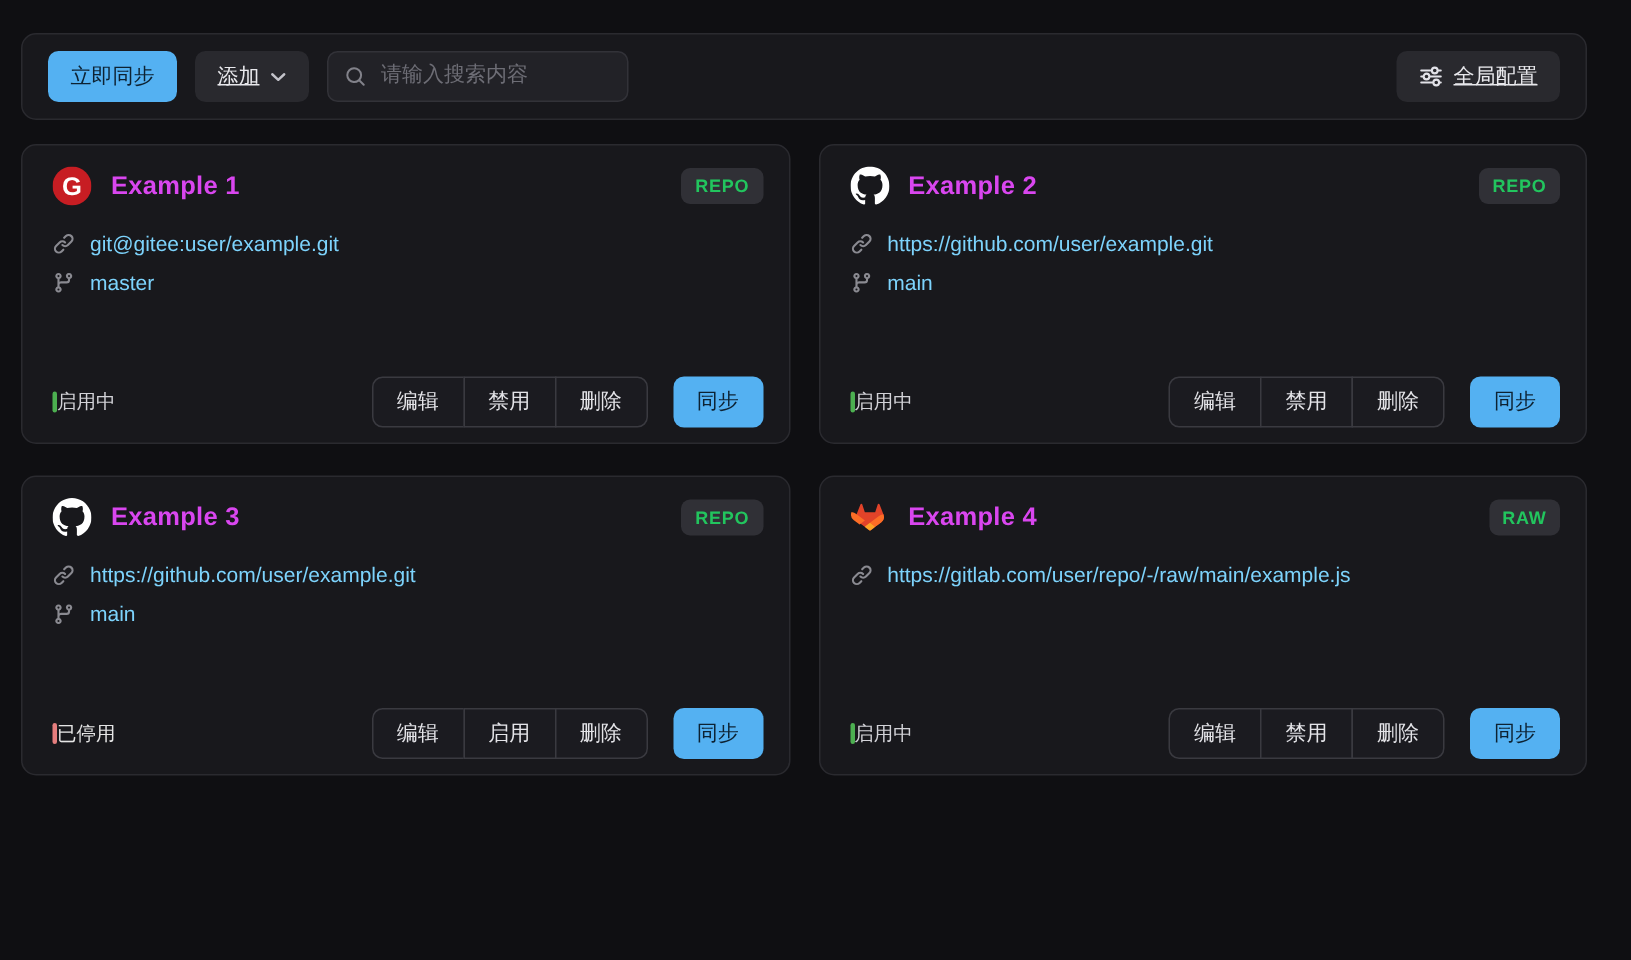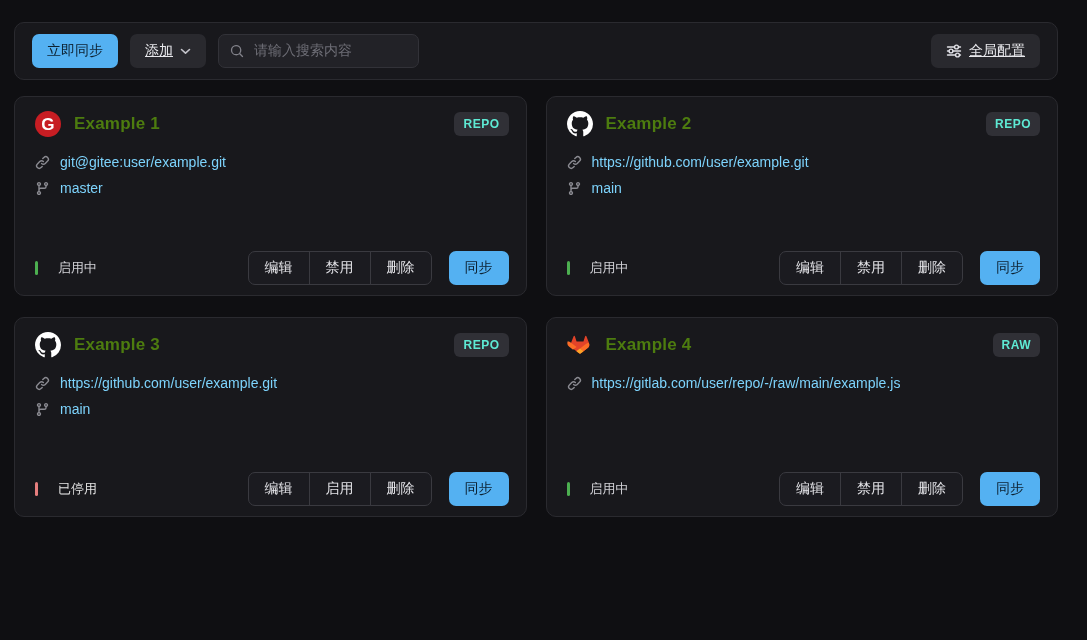--- a/index.html
+++ b/index.html
@@ -64,37 +64,37 @@
     height: 200px;
     background: #18181c;
     border: 1px solid #2a2a2f;
     border-radius: 10px;
     padding: 14px 17px 10px 20px;
     display: flex; flex-direction: column;
   }
   .card-header { display: flex; align-items: center; gap: 13px; }
   .provider { width: 26px; height: 26px; display: inline-flex; align-items: center; justify-content: center; flex: none; }
   .provider svg { display: block; }
-  .title { font-size: 17px; font-weight: 600; color: #4d7c0f; letter-spacing: .2px; }
+  .title { font-size: 17px; font-weight: 600; color: #d946ef; letter-spacing: .2px; }
   .badge {
     margin-left: auto;
-    background: #303036; color: #5eead4;
+    background: #303036; color: #22c55e;
     font-size: 12px; font-weight: 700; letter-spacing: .5px;
     padding: 5px 9px; border-radius: 6px;
   }
   .meta-row {
     display: flex; align-items: center; gap: 10px;
     color: #7dd3fc; font-size: 14px;
   }
   .meta-row.url { margin-top: 17px; }
   .meta-row.branch { margin-top: 10px; }
   .meta-icon { display: inline-flex; flex: none; color: #8a8a91; }
 
   .card-footer { margin-top: auto; display: flex; align-items: center; }
-  .status { display: flex; align-items: center; gap: 20px; }
+  .status { display: flex; align-items: center; gap: 0; }
   .status-bar { width: 3px; height: 14px; border-radius: 2px; background: #4caf50; }
   .status-label { font-size: 13px; color: #d2d2d7; }
   .actions { margin-left: auto; display: flex; align-items: center; gap: 17px; }
   .btn-group { display: flex; }
   .btn-group button {
     height: 34px; padding: 0 16px;
     background: #1b1b20;
     border: 1px solid #3a3a40;
     color: #e4e4e8; font-size: 14px;
     font-family: inherit;

